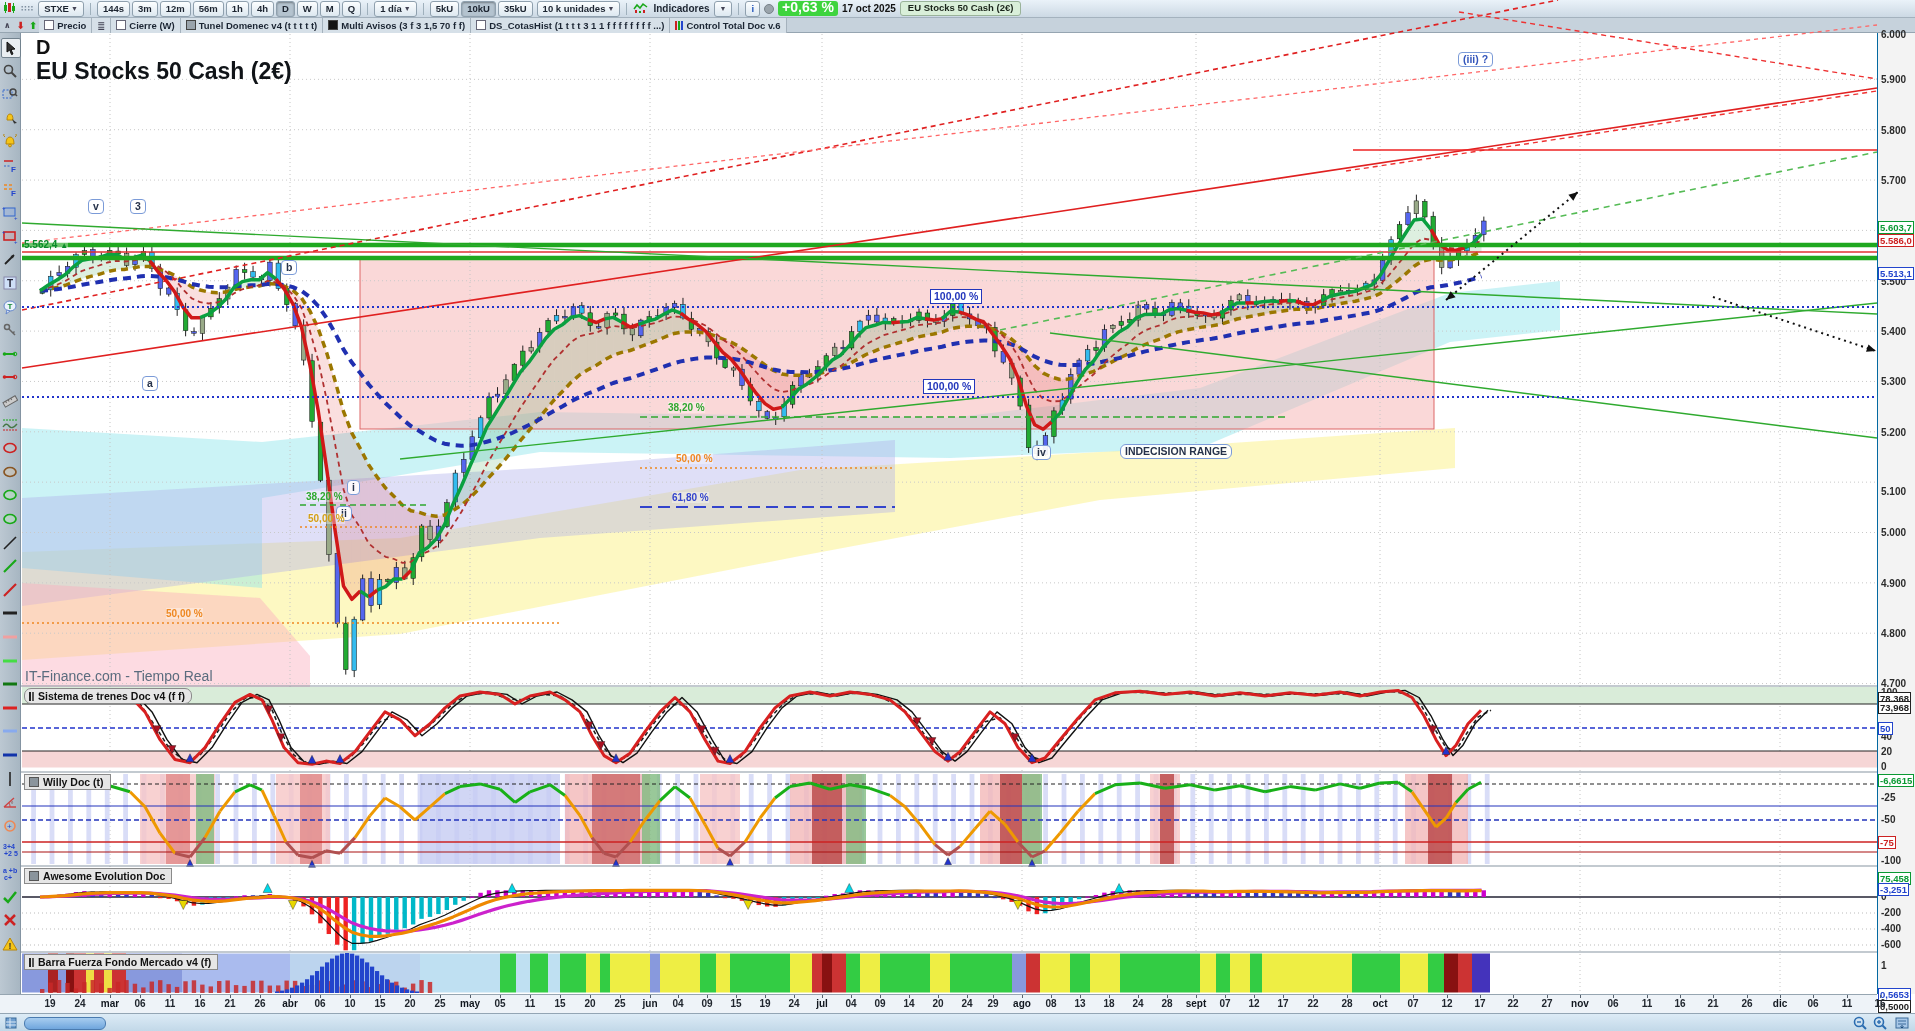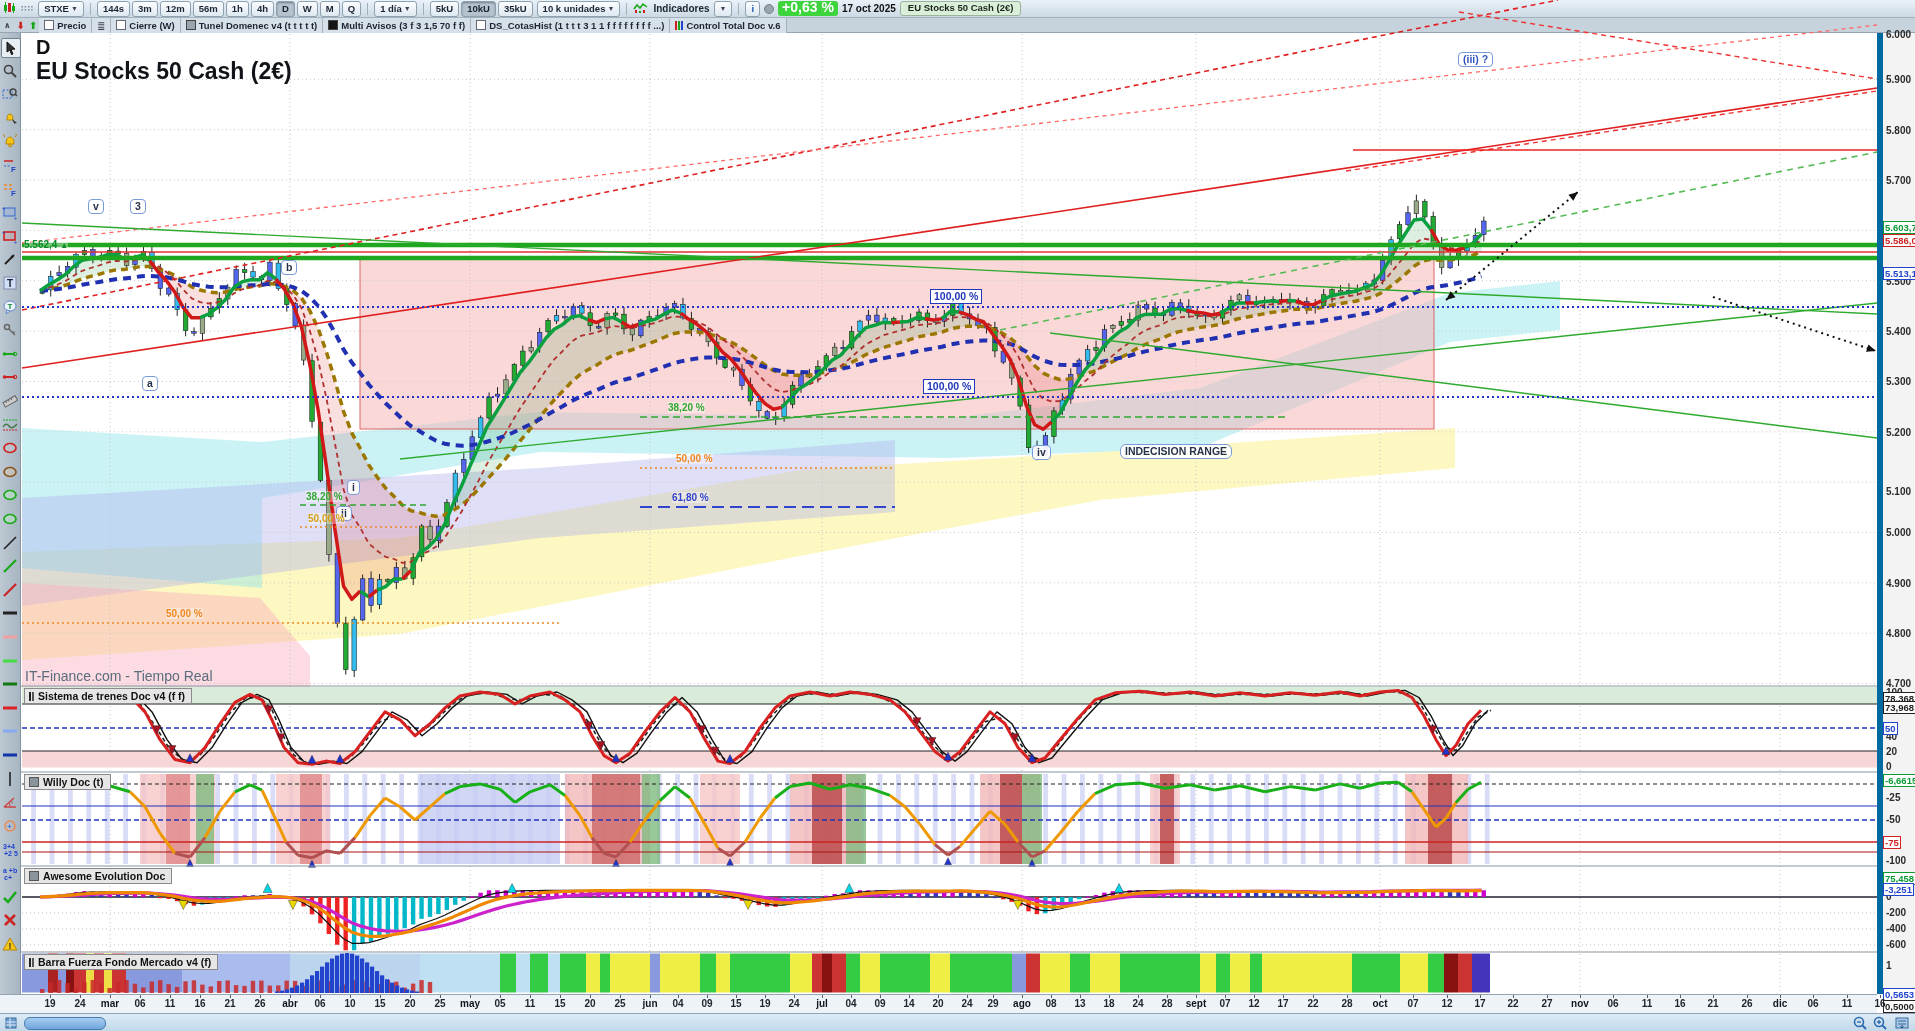--- a/index.html
+++ b/index.html
@@ -36,21 +36,21 @@
   .wavebox{border:1.5px solid #7b9bd8;border-radius:4px;background:rgba(255,255,255,.92);
     color:#26324a;font-size:10.5px;font-weight:bold;padding:0px 4px;line-height:13px;}
   .pctbox{border:1.5px solid #2236bb;background:#fff;color:#2236bb;font-size:10.5px;font-weight:bold;padding:0 3px;line-height:13px;}
   .fiblab{font-size:10px;font-weight:bold;background:rgba(255,255,255,.35);line-height:11px;}
   #chart-letter{font-size:20px;font-weight:bold;color:#111;}
   #chart-title{font-size:23px;font-weight:bold;color:#101418;}
   #watermark{font-size:14px;color:#5a6c7e;}
   .pchip{position:absolute;display:inline-flex;align-items:center;gap:4px;background:#e6e6e6;border:1px solid #8a8a8a;
     padding:1px 6px 1px 4px;font-size:10.5px;font-weight:bold;color:#111;line-height:12px;}
   
-  #right-axis{position:absolute;left:1877px;top:33px;width:38px;height:961px;background:#f3f3f3;border-left:6px solid #0369a1;box-sizing:border-box;}
+  #right-axis{position:absolute;left:1877px;top:33px;width:38px;height:961px;background:#f3f3f3;border-left:1px solid #0369a1;box-sizing:border-box;}
   .ytick{position:absolute;left:3px;font-size:10px;font-weight:bold;color:#2b2b2b;white-space:nowrap;}
   .ytag{position:absolute;left:0px;font-size:9.5px;font-weight:bold;background:#fff;border:1px solid;padding:0 1px;line-height:11px;white-space:nowrap;}
   
   #time-axis{position:absolute;left:0;top:994px;width:1877px;height:32px;background:#eef3f8;border-top:1px solid #96a5b1;box-sizing:border-box;}
   .xtick{position:absolute;top:3px;font-size:10px;font-weight:bold;color:#20262e;transform:translateX(-50%);white-space:nowrap;}
   
   #bottom-bar{position:absolute;left:0;top:1013px;width:1915px;height:18px;background:linear-gradient(#dcebf6,#c2d8e8);
     border-top:1px solid #93a5b4;box-sizing:border-box;}
   #scroll-thumb{position:absolute;left:24px;top:3px;width:80px;height:11px;border-radius:6px;
     background:linear-gradient(#a8cdf0,#6fa6dd);border:1px solid #4a7bb0;}
@@ -1565,21 +1565,21 @@
     <div class="wavebox" style="left: 1032px; top: 445px;">iv</div>
     <div class="pctbox" style="left: 930px; top: 289px;">100,00 %</div>
     <div class="pctbox" style="left: 923px; top: 379px;">100,00 %</div>
     <div class="fiblab" style="left: 668px; top: 402px; color: rgb(47, 168, 47);">38,20 %</div>
     <div class="fiblab" style="left: 676px; top: 453px; color: rgb(238, 136, 34);">50,00 %</div>
     <div class="fiblab" style="left: 672px; top: 492px; color: rgb(51, 68, 204);">61,80 %</div>
     <div class="fiblab" style="left: 306px; top: 491px; color: rgb(47, 168, 47);">38,20 %</div>
     <div class="fiblab" style="left: 308px; top: 513px; color: rgb(212, 160, 23);">50,00 %</div>
     <div class="fiblab" style="left: 166px; top: 608px; color: rgb(238, 136, 34);">50,00 %</div>
     <div class="fiblab" style="left: 24px; top: 239px; color: rgb(10, 138, 42);">5.562,4 <span style="font-size:8px">▲</span></div>
-    <div class="pchip" style="left: 24px; top: 688px;">
+    <div class="pchip" style="left: 24px; top: 688px; border-radius: 7px;">
       <span style="display:inline-flex;gap:1px;">
         <i style="width:2px;height:9px;background:#222"></i>
         <i style="width:2px;height:9px;background:#555"></i>
       </span>
       <span>Sistema de trenes Doc v4 (f f)</span>
     </div>
     <div class="pchip" style="left: 24px; top: 774px;">
       <span style="display:inline-flex;gap:1px;">
         <i style="width:8px;height:8px;background:#8a949c;border:1px solid #555"></i>
       </span>

